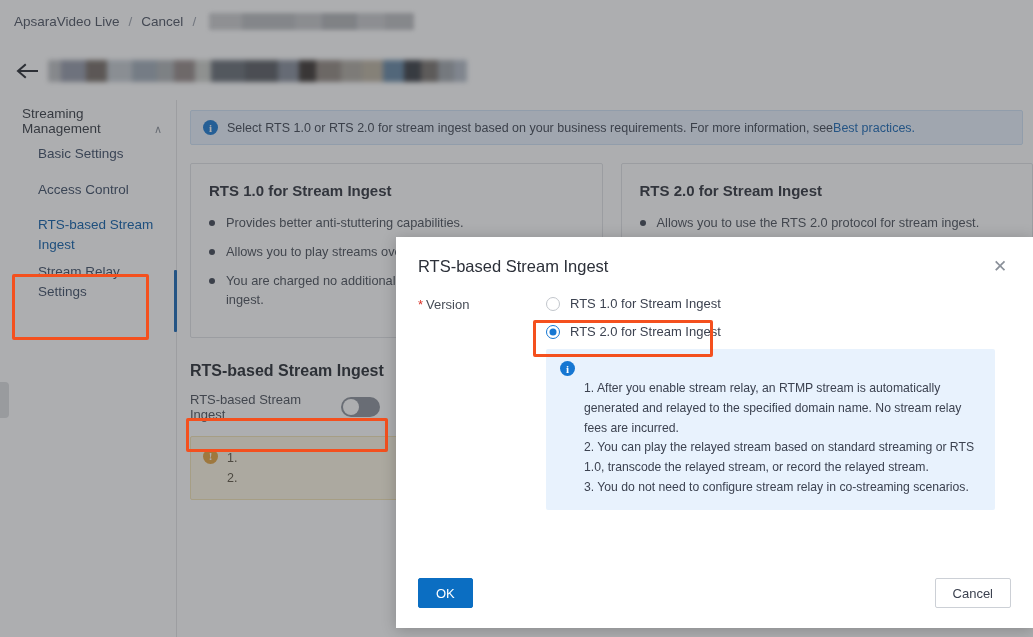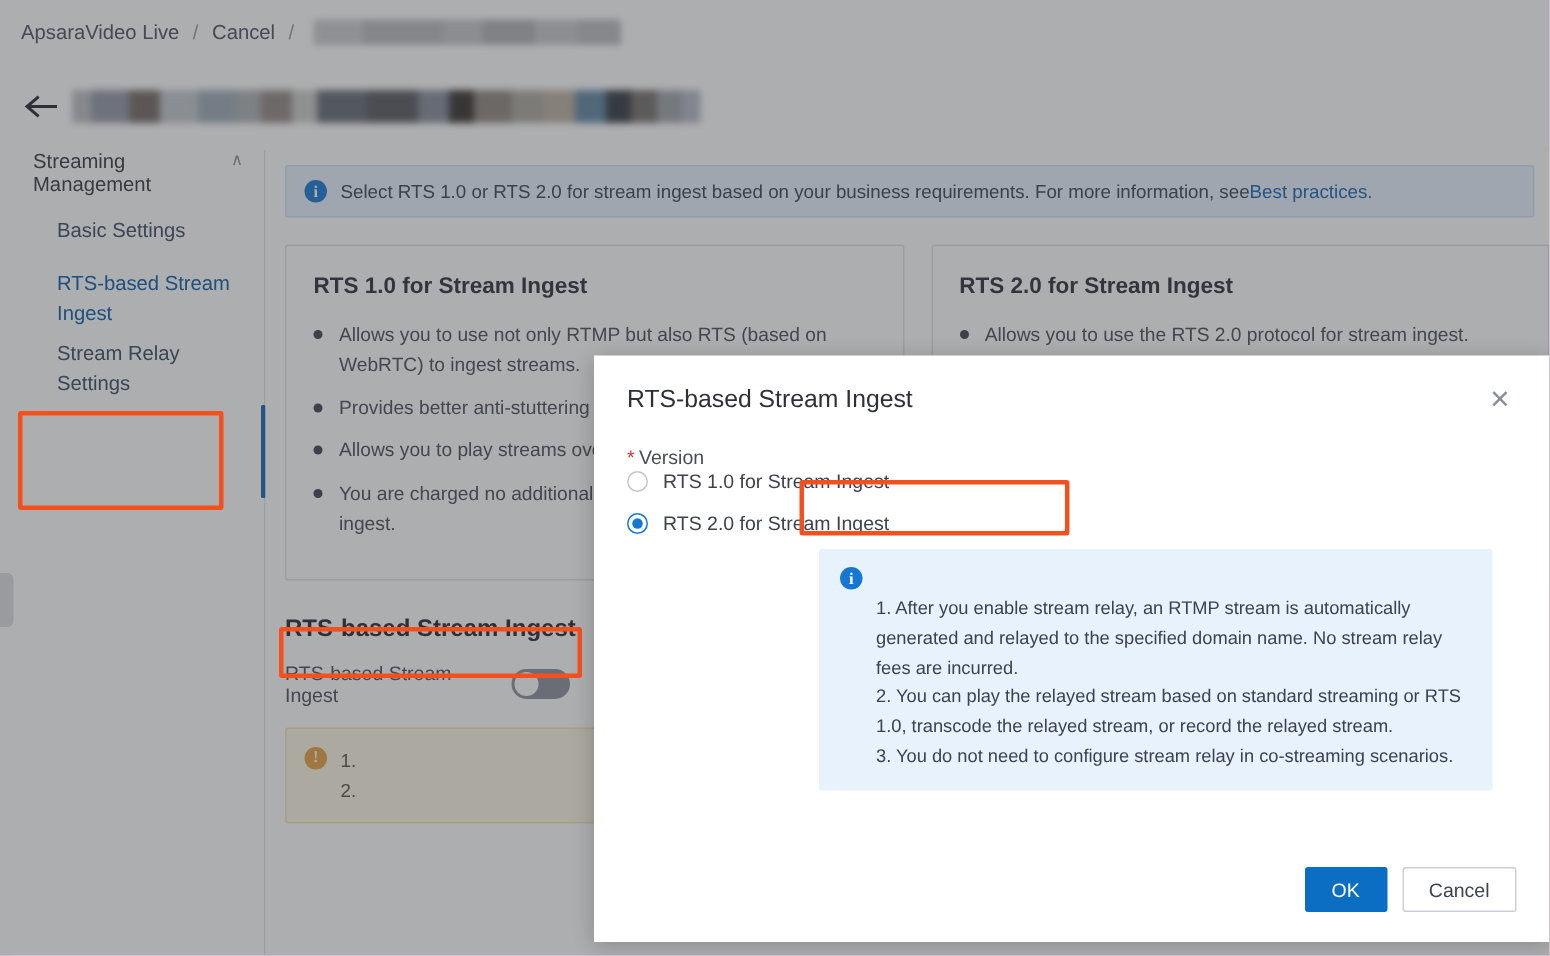--- a/index.html
+++ b/index.html
@@ -79,21 +79,21 @@
 
   
   .sidebar {
     position: absolute;
     left: 8px; top: 100px;
     width: 168px; height: 537px;
     background: #ffffff;
     border-right: 1px solid #e3e4e6;
   }
   .sb-group {
-    display: flex; align-items: flex-start; justify-content: space-between;
+    display: flex; align-items: flex-end; justify-content: space-between;
     padding: 0 14px 0 14px;
     height: 36px;
     font-size: 13.5px;
     color: #333840;
     cursor: pointer;
   }
   .sb-group .chev { color: #8a9099; font-size: 11px; }
   .sb-item {
     display: flex; align-items: center;
     padding-left: 30px; padding-right: 10px;
@@ -285,21 +285,20 @@
     display: flex; align-items: center; justify-content: center;
     color: #8a9099;
     font-size: 17px;
     cursor: pointer;
     line-height: 1;
   }
   .modal-body { padding: 12px 22px 0 22px; }
   .form-row {
     display: flex;
     margin-bottom: 10px;
-    flex-direction: column;
   }
   .form-label {
     width: 128px;
     flex: none;
     font-size: 13px;
     color: #474d57;
     padding-top: 2px;
   }
   .req { color: #d93026; margin-right: 3px; }
   .radio-list { display: flex; flex-direction: column; gap: 13px; padding-top: 1px; }
@@ -345,21 +344,21 @@
   .modal-infobox .txt {
     font-size: 12.2px;
     color: #3c4250;
     line-height: 1.62;
     margin-top: 18px;
   }
   .modal-foot {
     position: absolute;
     left: 0; right: 0; bottom: 0;
     padding: 0 22px 20px 22px;
-    display: flex; justify-content: flex-end; gap: 10px;
+    display: flex; justify-content: space-between; gap: 10px;
   }
   .btn {
     min-width: 54px;
     height: 30px;
     padding: 0 17px;
     font-size: 13px;
     border-radius: 2px;
     display: flex; align-items: center; justify-content: center;
     cursor: pointer;
     box-sizing: border-box;
@@ -395,20 +394,23 @@
 
     <div class="sidebar">
       <div class="sb-group">
         <span>Streaming Management</span>
         <span class="chev">∧</span>
       </div>
 
       <div class="sb-item">
         <span>Basic Settings</span>
       </div>
+      <div class="sb-item">
+        <span>Access Control</span>
+      </div>
       <div class="sb-item two-line active">
         <span>RTS-based Stream Ingest</span>
       </div>
       <div class="sb-item">
         <span>Stream Relay Settings</span>
       </div>
 
       <div class="sb-active-bar" style="top:170px;height:62px"></div>
     </div>
     <div class="sb-handle"></div>
@@ -418,21 +420,20 @@
       <div class="notice">
         <span class="ico-info">i</span>
         <span>Select RTS 1.0 or RTS 2.0 for stream ingest based on your business requirements. For more information, see </span>
         <a>Best practices.</a>
       </div>
 
       <div class="cards">
         <div class="card c1">
           <h3>RTS 1.0 for Stream Ingest</h3>
           <ul>
-            <li>Allows you to use not only RTMP but also RTS (based on WebRTC) to ingest streams.</li>
             <li>Provides better anti-stuttering capabilities.</li>
             <li>Allows you to play streams over the RTS protocol.</li>
             <li>You are charged no additional fees for RTS-based stream ingest.</li>
           </ul>
         </div>
         <div class="card c2">
           <h3>RTS 2.0 for Stream Ingest</h3>
           <ul>
             <li>Allows you to use the RTS 2.0 protocol for stream ingest.</li>
           </ul>

